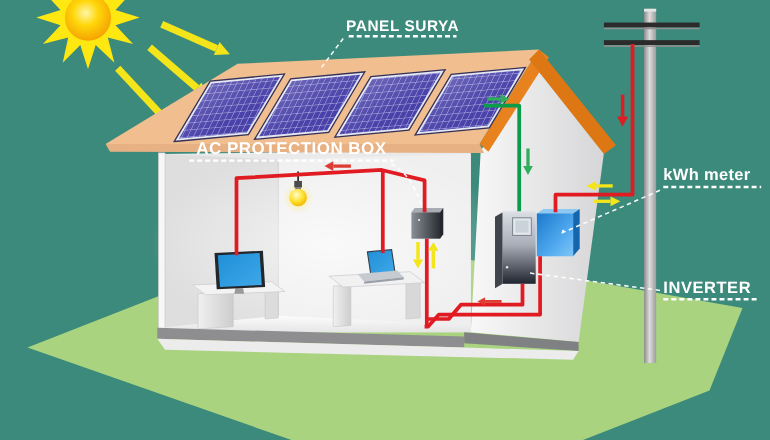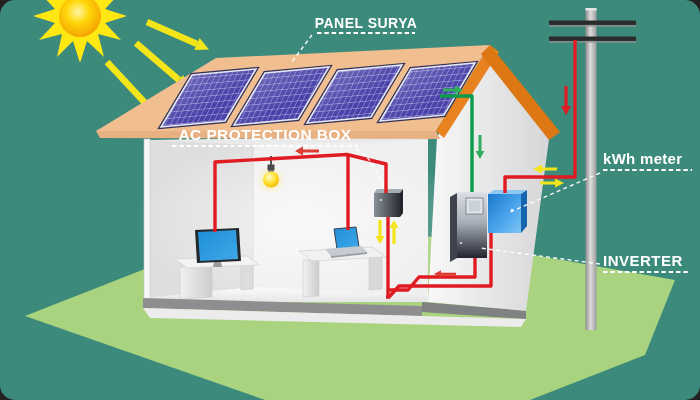--- a/index.html
+++ b/index.html
@@ -1,16 +1,16 @@
 <!DOCTYPE html>
 <html><head>
 <meta charset="utf-8">
 <style>
   html,body{margin:0;padding:0;background:#222;}
-  #stage{width:700px;height:400px;position:relative;overflow:hidden;font-family:"Liberation Sans",sans-serif;border-radius:15px;}
+  #stage{width:700px;height:400px;position:relative;overflow:hidden;font-family:"Liberation Sans",sans-serif;}
   svg{display:block;}
   text{font-family:"Liberation Sans","DejaVu Sans",sans-serif;font-weight:bold;fill:#ffffff;}
 </style>
 </head>
 <body>
 
 <div id="stage">
 <svg width="700" height="400" viewBox="0 0 700 400" xmlns="http://www.w3.org/2000/svg">
   <defs>
     <radialGradient id="gSun" cx="45%" cy="40%" r="60%">

